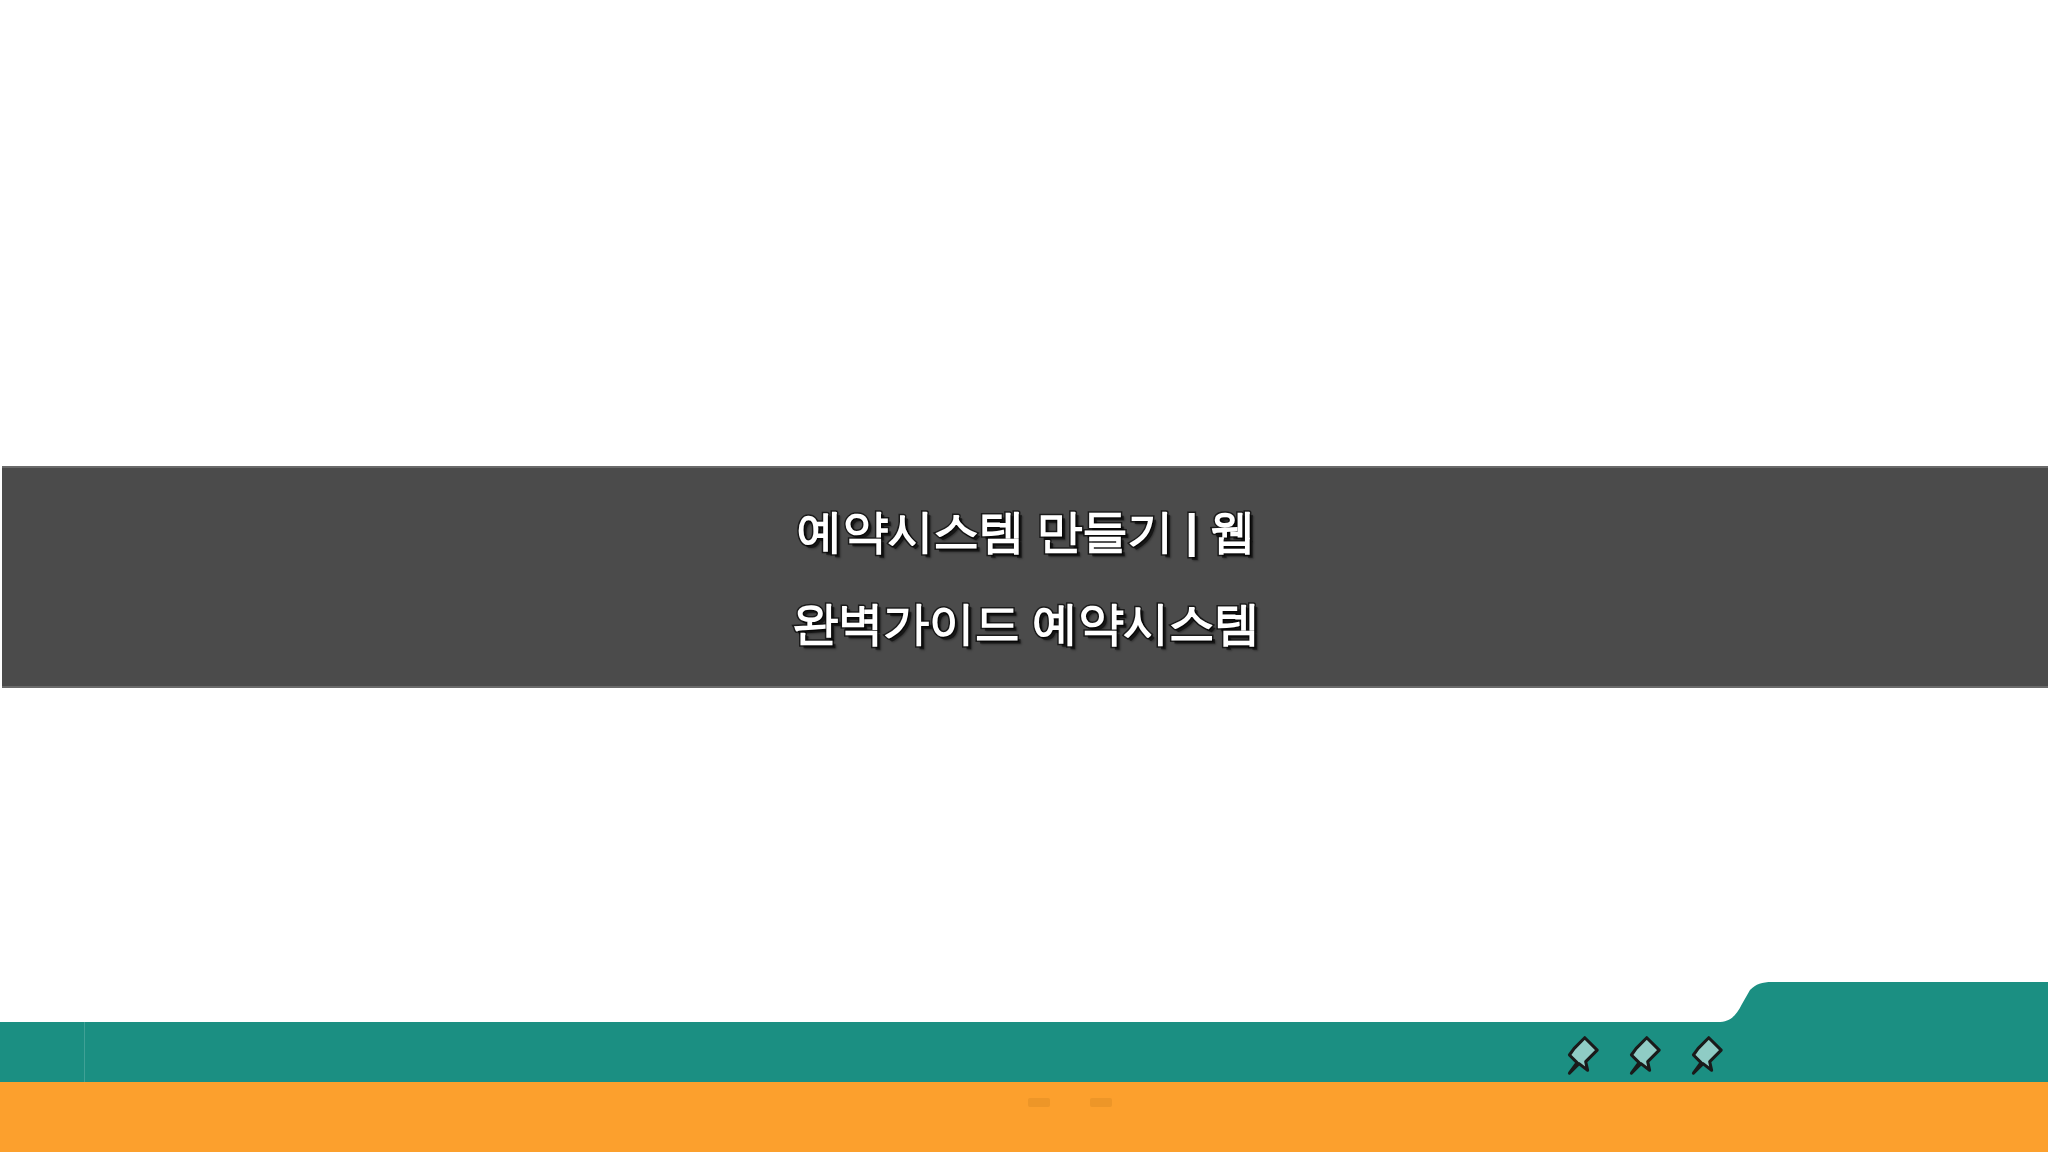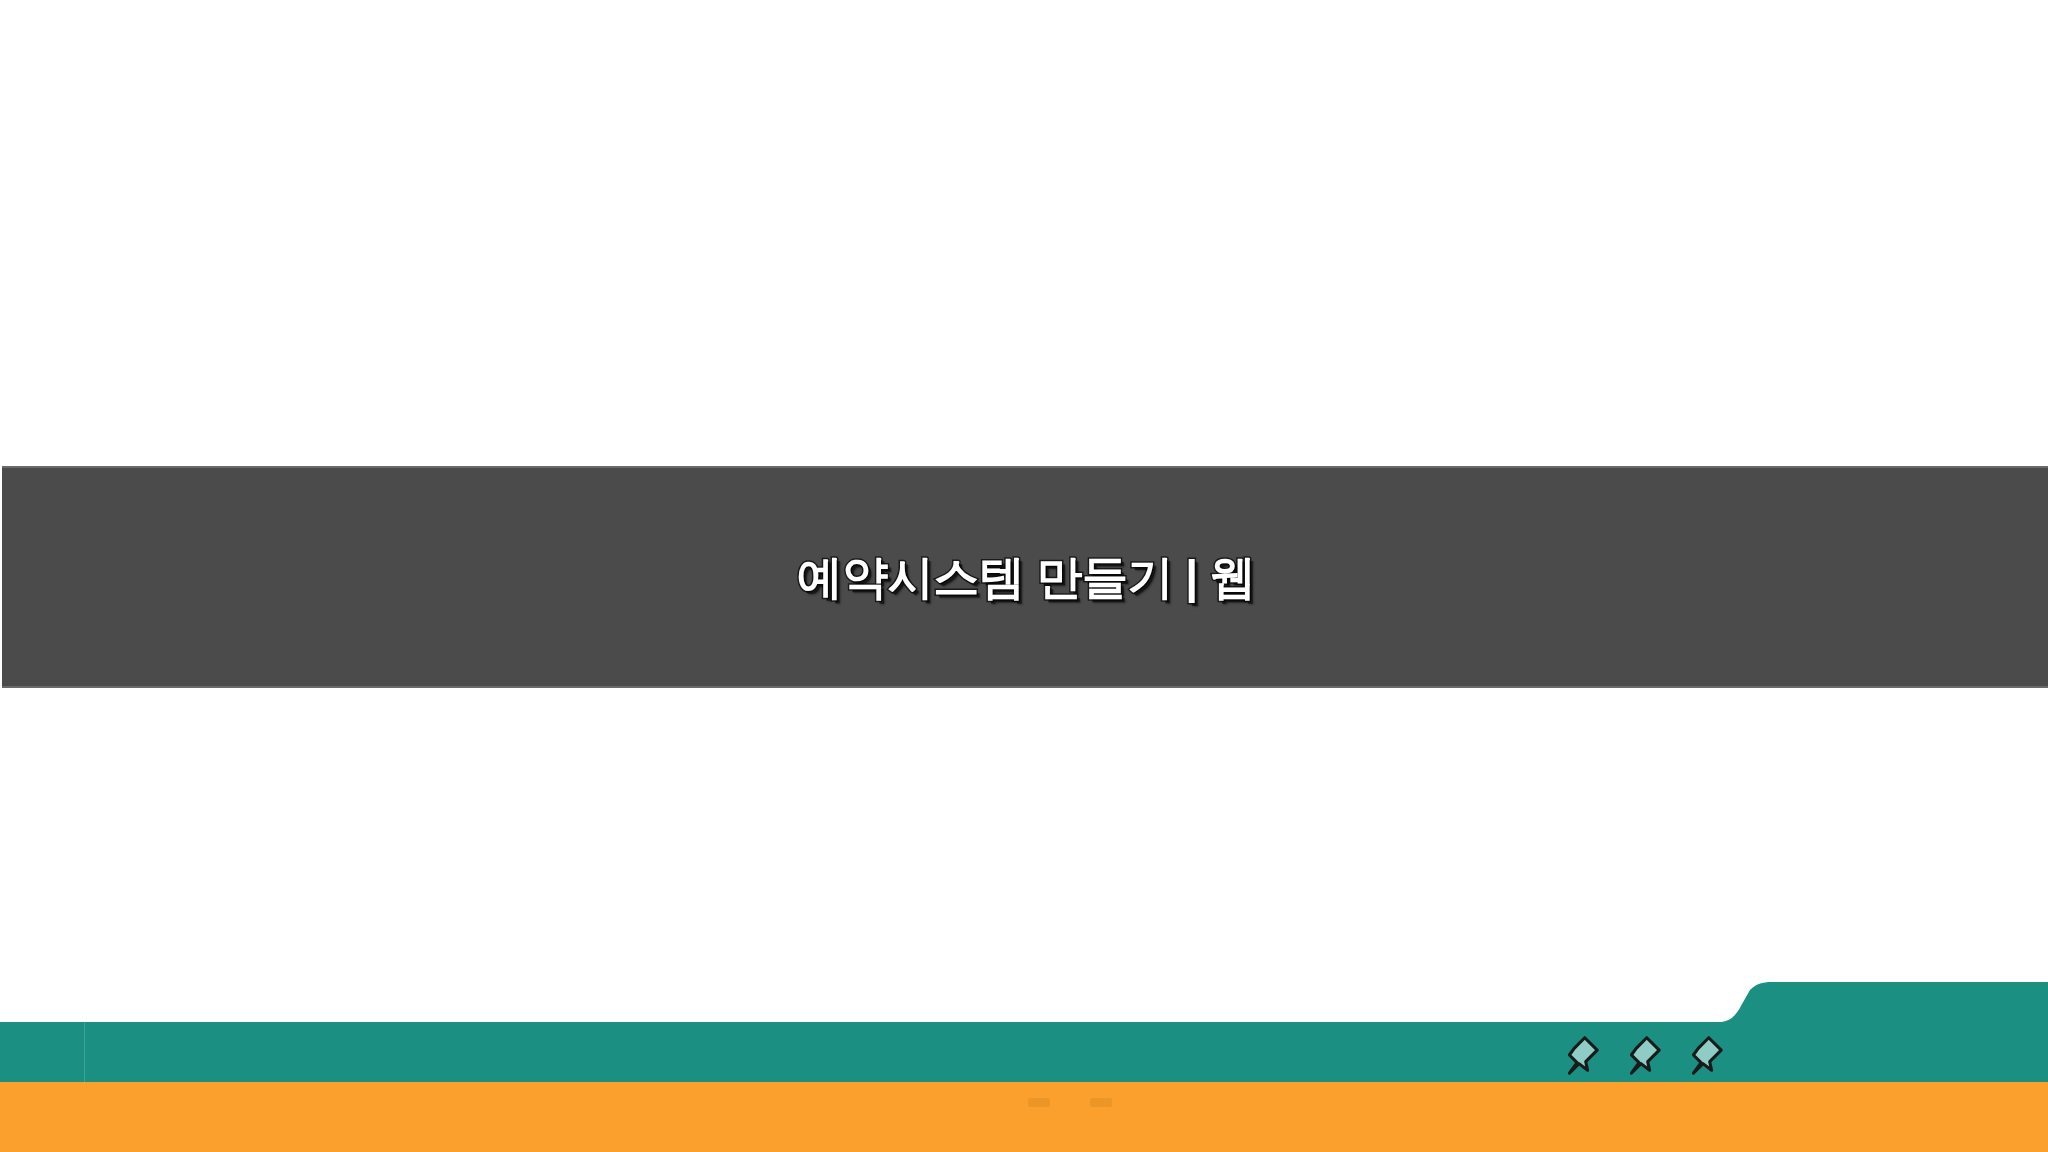--- a/index.html
+++ b/index.html
@@ -134,20 +134,21 @@
 </style>
 </head>
 <body>
 
 <div id="page">
 
   <div class="blank-area" id="blank-top"></div>
 
   <div id="title-banner">
     <div class="title-line">예약시스템 만들기 | 웹</div>
+    <div class="title-line">완벽가이드 예약시스템</div>
   </div>
 
   <div class="blank-area" id="blank-mid"></div>
 
   <div id="band-stack">
     <svg id="teal-band-svg" viewBox="0 0 2048 192" preserveAspectRatio="none">
       <path d="M 0 62 L 1700 62 L 1718 62 C 1730 62 1736 56 1742 44 L 1750 30 C 1756 24 1762 22 1772 22 L 2048 22 L 2048 122 L 0 122 Z" fill="#1b8f82"></path>
     </svg>
     <div id="panel-divider" style="position:absolute;left:84px;top:62px;height:60px;width:1px;background:rgba(255,255,255,0.16);"></div>
   </div>

